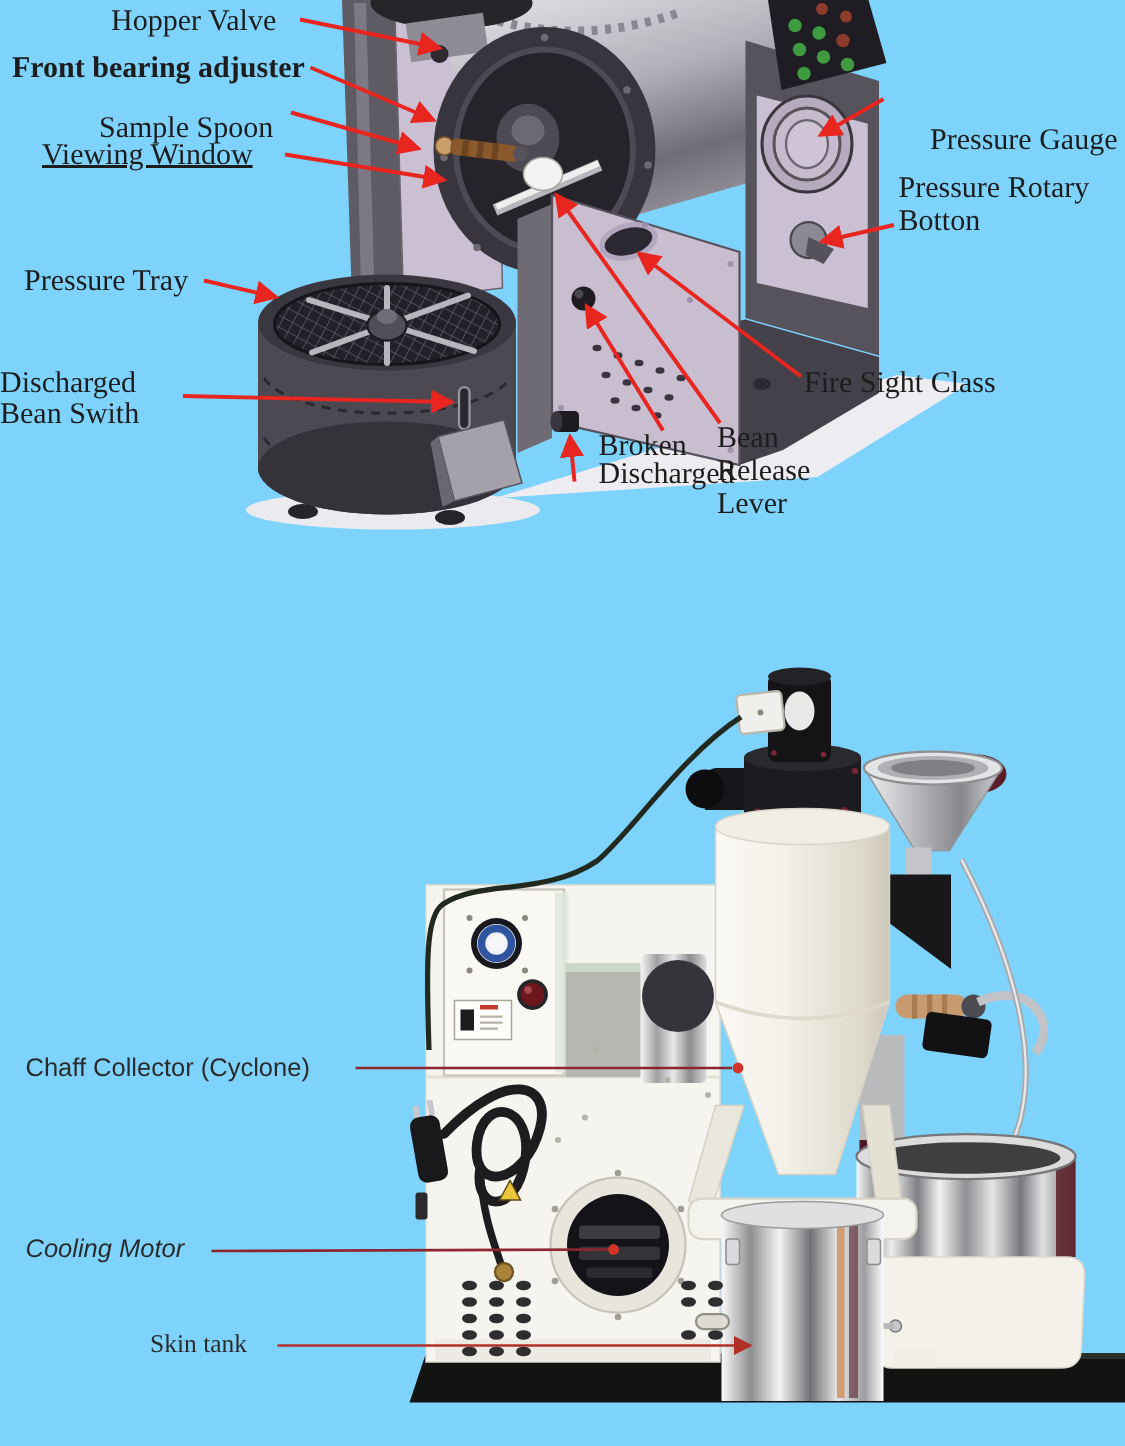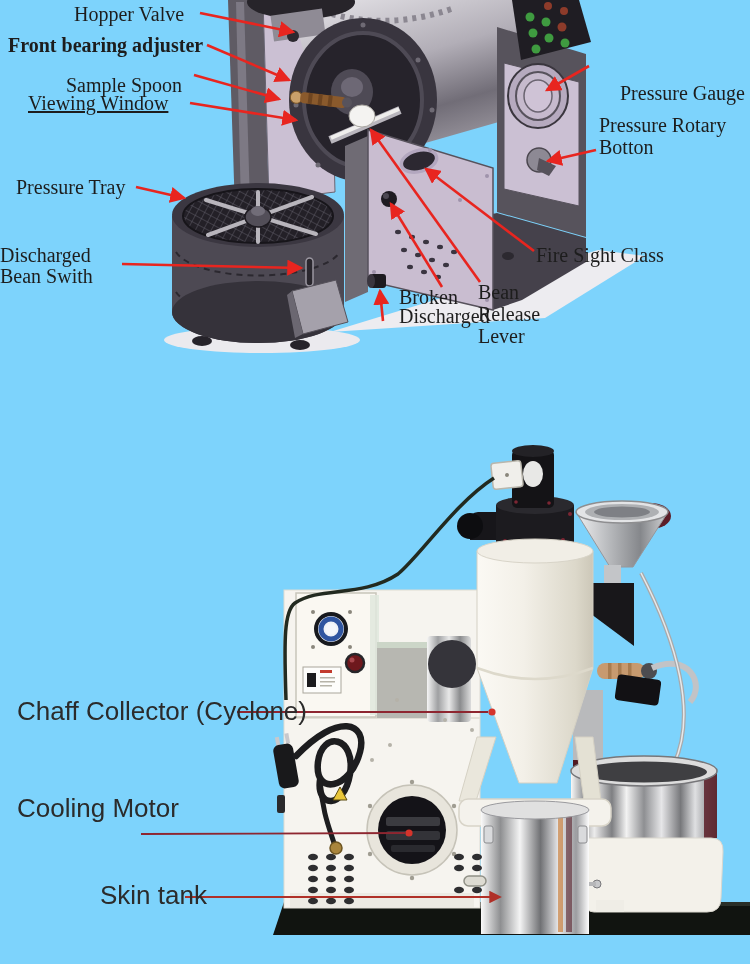--- a/index.html
+++ b/index.html
@@ -1,21 +1,21 @@
 <!DOCTYPE html>
 <html><head>
 <meta charset="utf-8">
 <style>
   html,body{margin:0;padding:0;background:#fff;}
   .stage{position:relative;width:750px;height:964px;background:#7dd3fc;overflow:hidden;
          font-family:"Liberation Sans",sans-serif;}
   .stage svg{position:absolute;left:0;top:0;}
   .lbl{position:absolute;white-space:pre-line;z-index:5;}
   .serif{font-family:"Liberation Serif",serif;font-size:20px;color:#1d1d1d;line-height:24px;font-weight:500;}
-  .sans{font-family:"Liberation Sans",sans-serif;font-size:26px;color:#2b2b2b;line-height:25px;}
+  .sans{font-family:"Liberation Sans",sans-serif;font-size:17px;color:#2b2b2b;line-height:25px;}
   .lh21{line-height:21px;} .lh22{line-height:22px;} .lh19{line-height:19px;} .lh38{line-height:38px;}
 </style>
 </head>
 <body>
 
 <div class="stage">
 
 <svg width="750" height="964" viewBox="0 0 750 964">
   <defs>
     <linearGradient id="drumG" x1="0" y1="0" x2="0" y2="1">
@@ -421,16 +421,16 @@
 <div class="lbl serif lh22" style="left:599px;top:114px;">Pressure Rotary
 Botton</div>
 <div class="lbl serif" style="left:536px;top:243px;">Fire Sight Class</div>
 <div class="lbl serif lh19" style="left:399px;top:288px;">Broken
 Discharged</div>
 <div class="lbl serif lh22" style="left:478px;top:281px;">Bean
 Release
 Lever</div>
 
 <div class="lbl sans" style="left:17px;top:699px;">Chaff Collector (Cyclone)</div>
-<div class="lbl sans" style="left:17px;top:796px;">Cooling Motor</div>
-<div class="lbl sans" style="left:100px;top:883px;">Skin tank</div>
+<div class="lbl sans" style="left:17px;top:820px;font-style:italic;">Cooling Motor</div>
+<div class="lbl sans" style="left:100px;top:883px;font-family:Liberation Serif, serif;">Skin tank</div>
 
 </div>
 
 </body></html>

